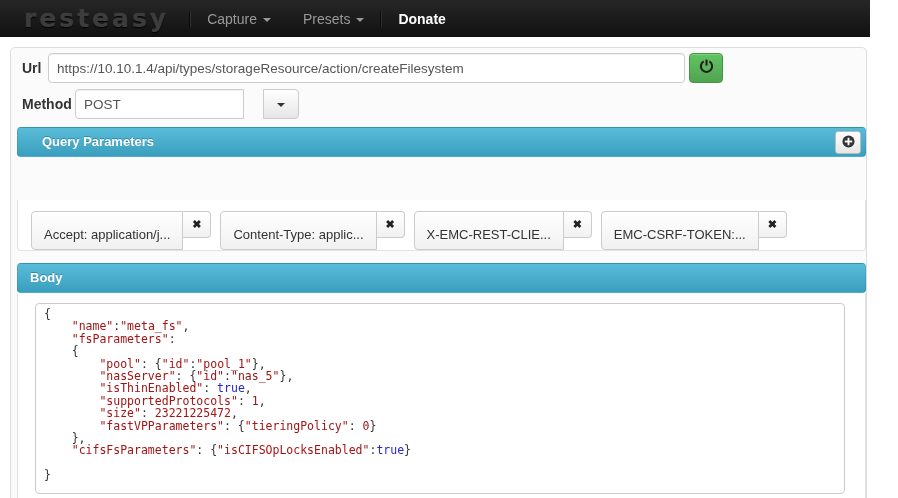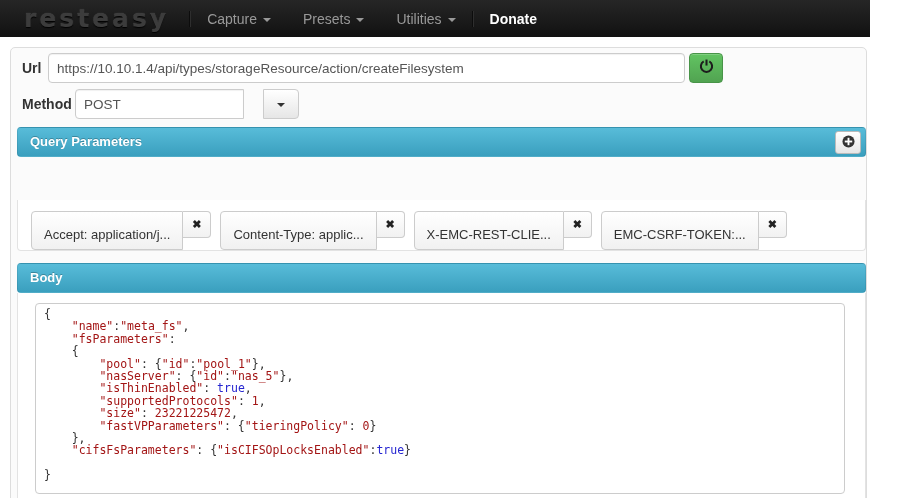--- a/index.html
+++ b/index.html
@@ -50,21 +50,21 @@
 
   
   .panel-header{position:absolute;width:849px;height:30px;border-radius:4px;
     background:linear-gradient(var(--hdr-top),var(--hdr-bot));
     border:1px solid rgba(0,0,0,.08);cursor:pointer;}
   .panel-title{color:#fff;font-size:13px;font-weight:bold;line-height:28px;
     padding-left:12px;text-shadow:0 -1px 0 rgba(0,0,0,.25);}
   .add-btn{position:absolute;right:4px;top:3px;width:26px;height:23px;
     background:linear-gradient(#fff,#e6e6e6);border:1px solid #bbb;border-radius:3px;
     cursor:pointer;display:flex;align-items:center;justify-content:center;}
-  #qp-header{left:17px;top:127px;}
+  #qp-header{left:17px;top:127px;padding-left:12px;}
   #headers-header{left:17px;top:170px;}
   #body-header{left:17px;top:263px;}
 
   .panel-body{position:absolute;background:#fff;border:1px solid #e3e3e3;border-top:none;
     border-radius:0 0 4px 4px;}
   #headers-body{left:17px;top:200px;width:849px;height:51px;}
   #body-body{left:17px;top:293px;width:849px;height:260px;border-bottom:none;border-radius:0;}
 
   
   .chips{display:flex;gap:9px;padding:11px 0 0 13px;}
@@ -96,24 +96,20 @@
   <div class="navbar">
     <div class="brand">resteasy</div>
     <div class="nav-items" id="nav-items">
         <div class="nav-divider"></div>
         <div class="nav-item">
           <span>Capture</span>
           <i class="caret"></i>
         </div>
         <div class="nav-item">
           <span>Presets</span>
-          <i class="caret"></i>
-        </div>
-        <div class="nav-item">
-          <span>Utilities</span>
           <i class="caret"></i>
         </div>
         <div class="nav-divider"></div>
         <div class="nav-item nav-item-active">
           <span>Donate</span>
         </div>
       </div>
   </div>
 
   <div class="well"></div>

